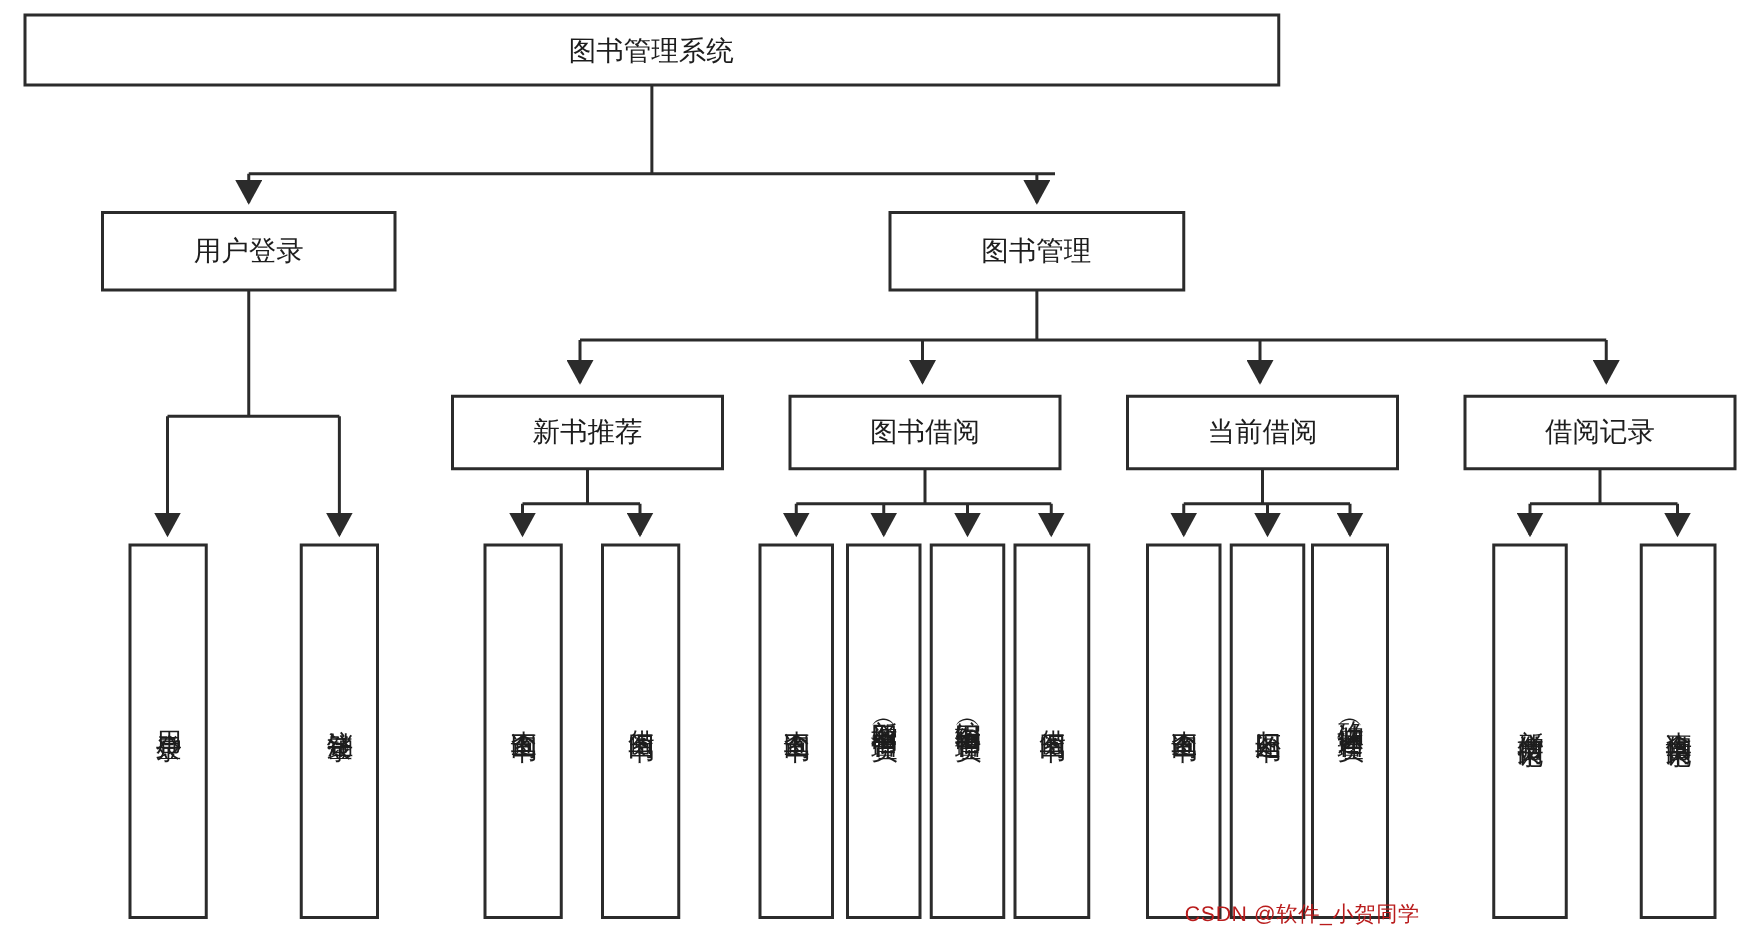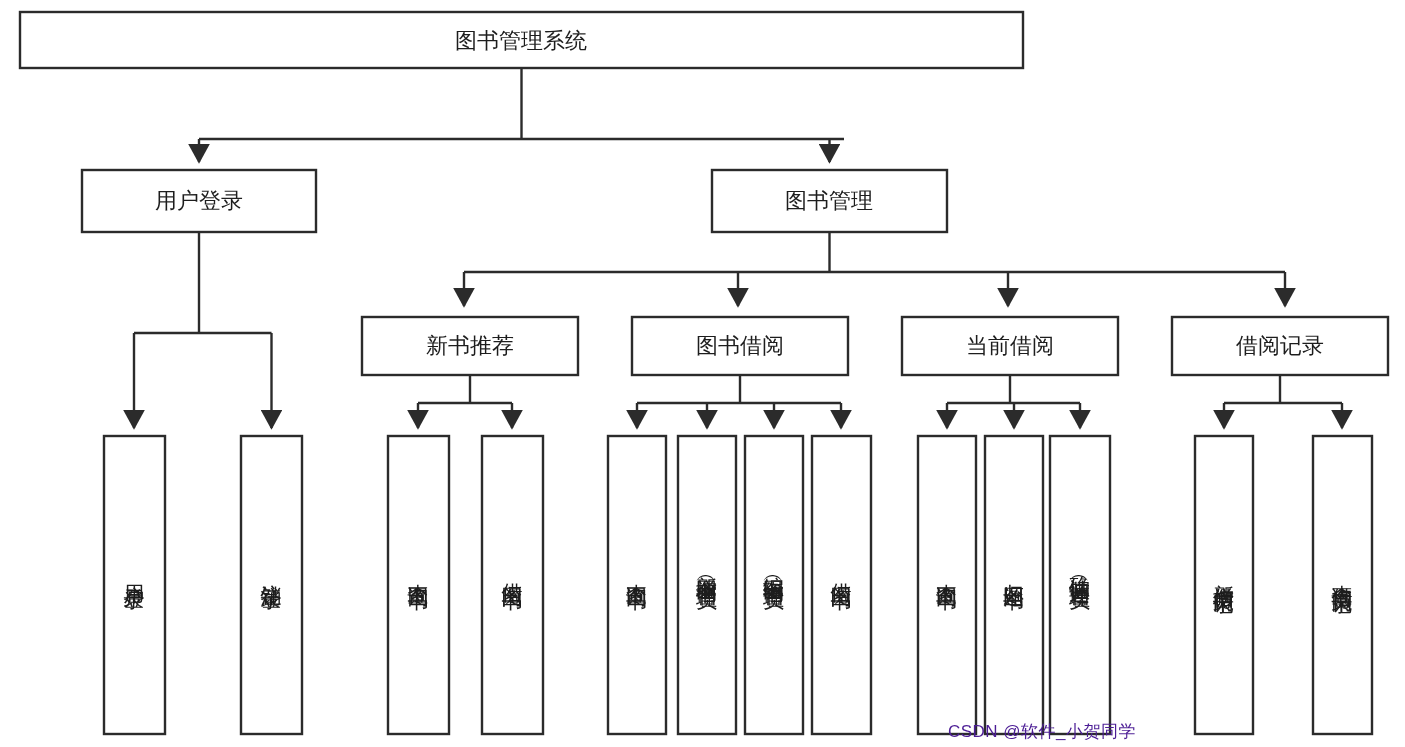--- a/index.html
+++ b/index.html
@@ -54,21 +54,21 @@
   .arrow-head {
     fill: #2b2b2b;
     stroke: none;
   }
   .watermark {
     position: absolute;
     right: 8px;
     bottom: 4px;
     font-family: "Liberation Sans", sans-serif;
     font-size: 17px;
-    color: #4c1d95;
+    color: #b91c1c;
     letter-spacing: 0.5px;
     white-space: nowrap;
     pointer-events: none;
   }
 </style>
 </head>
 <body>
 
 <div id="diagram-root">
   <svg class="flow" viewBox="0 0 1405 747" xmlns="http://www.w3.org/2000/svg">

